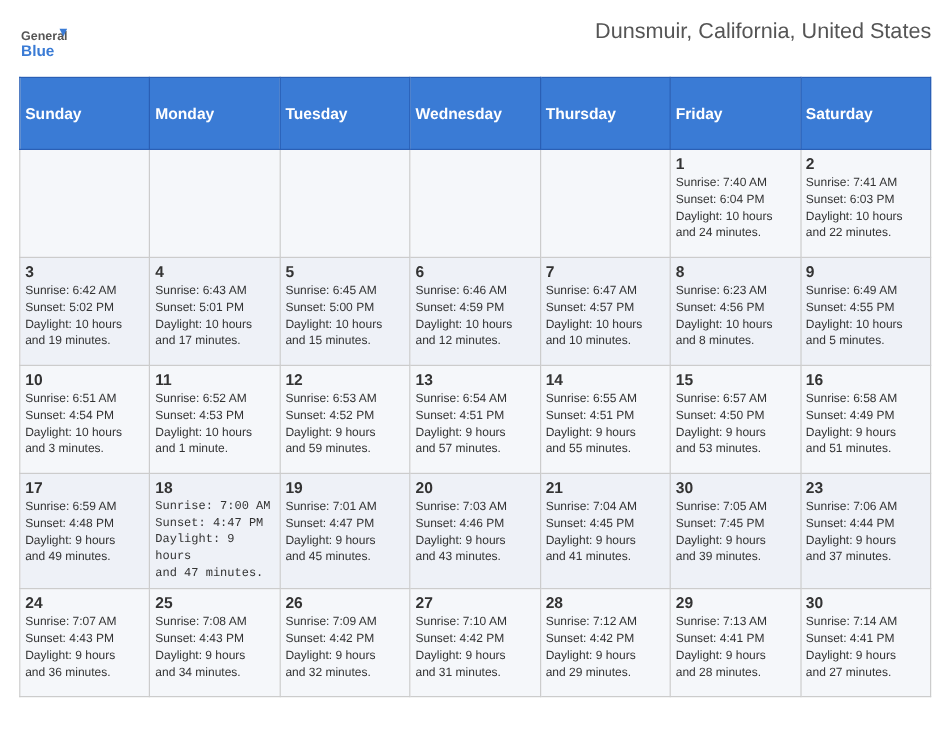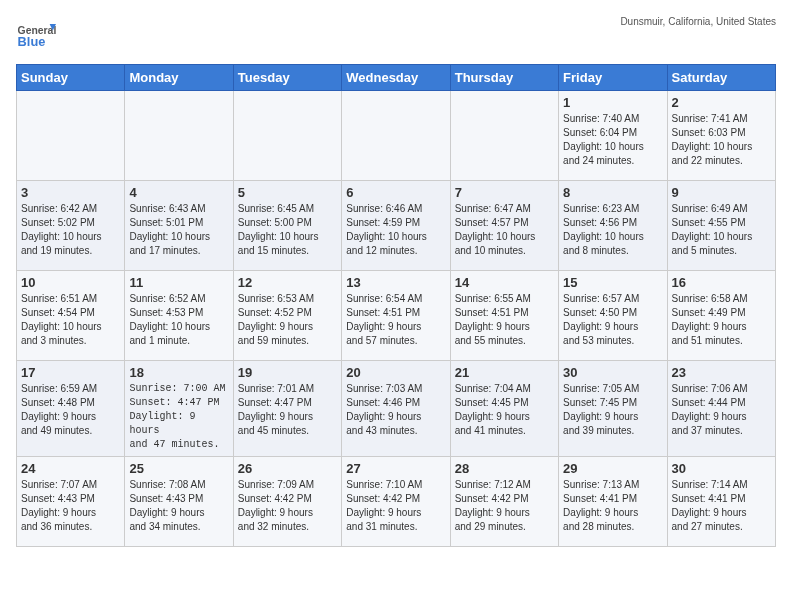--- a/index.html
+++ b/index.html
@@ -19,34 +19,34 @@
     .title-block {
       text-align: right;
     }
     .month-title {
       font-size: 36px;
       font-weight: bold;
       color: #333;
       line-height: 1.1;
     }
     .location-title {
-      font-size: 10px;
+      font-size: 18px;
       color: #555;
     }
     .calendar {
       width: 100%;
       border-collapse: collapse;
       table-layout: fixed;
     }
     .calendar thead tr th {
       background-color: #3a7bd5;
       color: #fff;
       font-size: 13px;
       font-weight: bold;
-      padding: 5px 4px;
+      padding: 22px 4px;
       text-align: left;
       border: 1px solid #2a5fb5;
     }
     .calendar tbody tr td {
       vertical-align: top;
       border: 1px solid #ccc;
       padding: 4px;
       font-size: 10.5px;
       color: #333;
       height: 90px;

